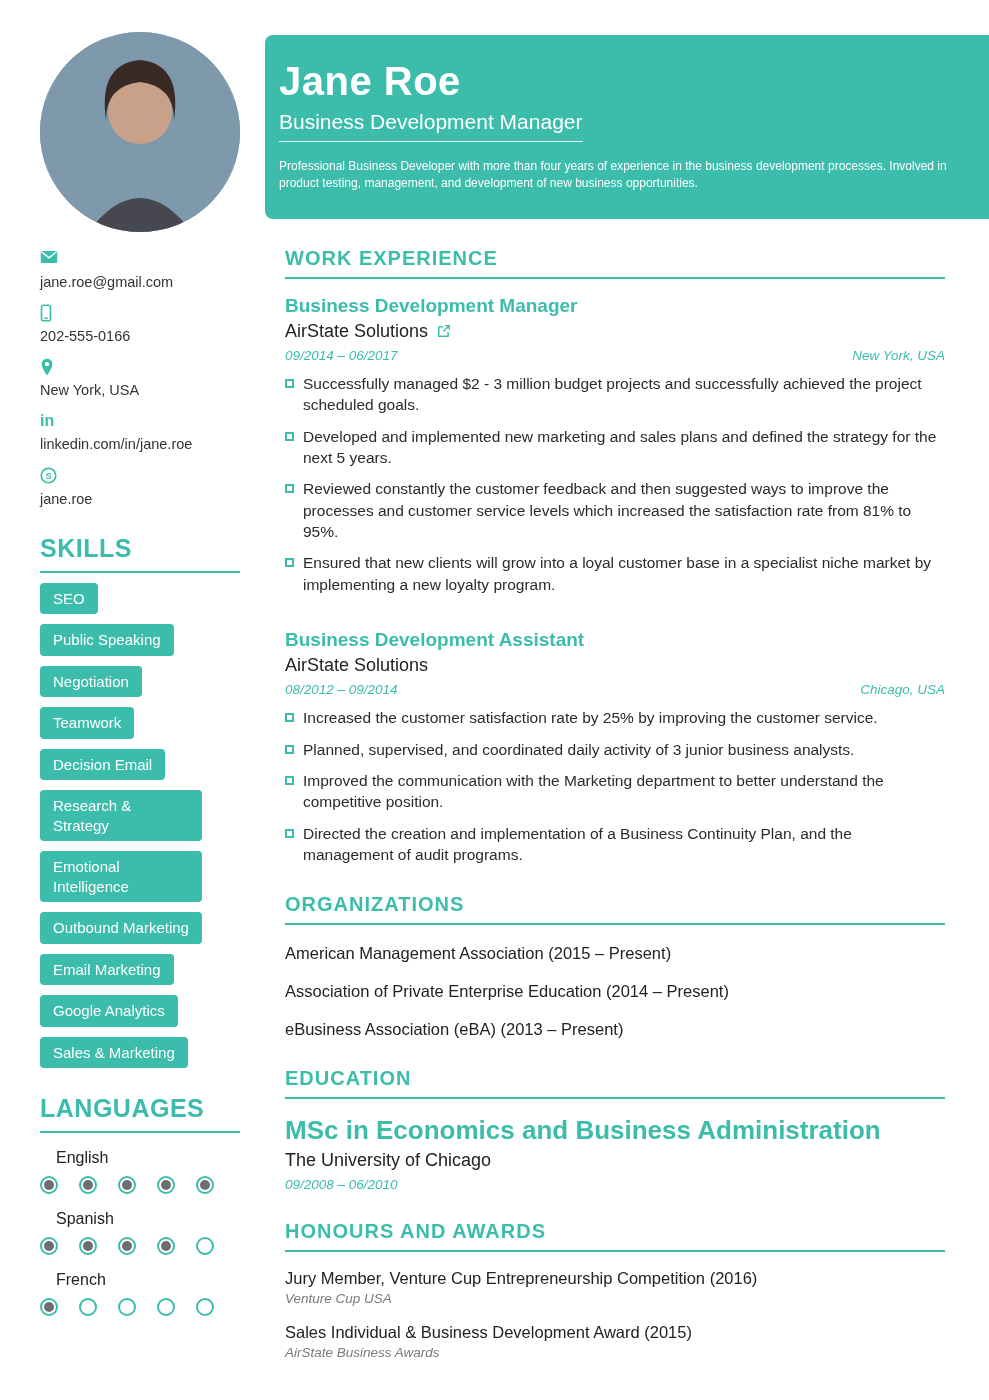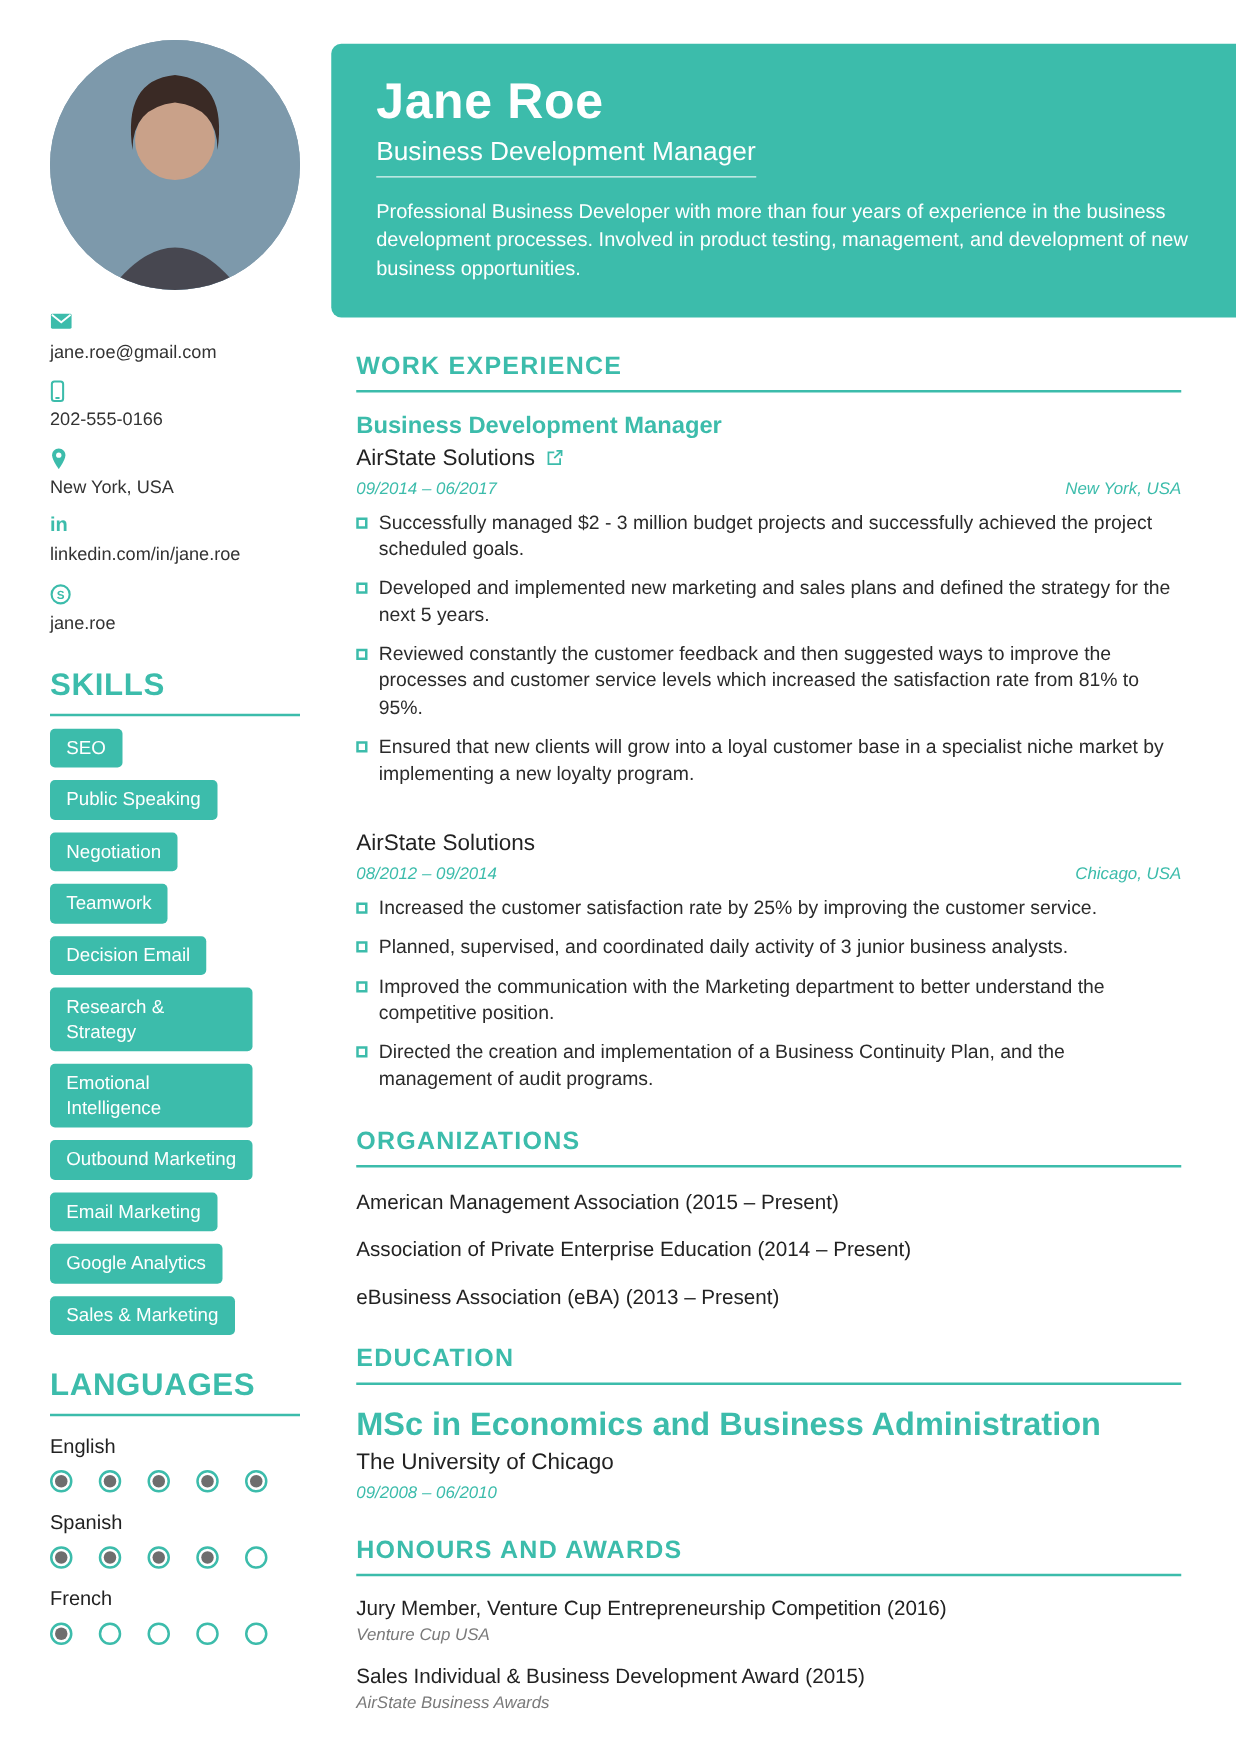--- a/index.html
+++ b/index.html
@@ -37,43 +37,43 @@
     color:var(--accent);font-size:25px;font-weight:bold;letter-spacing:.5px;
     border-bottom:2px solid var(--accent);
   }
   .pill-list{margin-top:10px;display:flex;flex-direction:column;align-items:flex-start;gap:10px;}
   .pill{
     background:var(--accent);color:#fff;font-size:15px;line-height:1.3;
     padding:6px 13px;border-radius:4px;max-width:162px;
   }
 
   .lang{margin-top:16px;}
-  .lang-name{font-size:16px;color:#222;}
+  .lang-name{font-size:16px;color:#222;margin-left:16px;}
   .dots{display:flex;gap:21px;margin-top:9px;}
   .dot{
     width:18px;height:18px;border-radius:50%;
     border:2px solid var(--accent);background:#fff;position:relative;
   }
   .dot.filled::after{
     content:"";position:absolute;left:2px;top:2px;right:2px;bottom:2px;
     border-radius:50%;background:#6e6e6e;
   }
 
   
   .main{flex:1;padding:35px 0 30px 0;}
   .hero{
     background:var(--accent);color:#fff;border-radius:8px 0 0 8px;
-    padding:24px 32px 26px 36px;margin-right:0;
+    padding:24px 32px 26px 14px;margin-right:0;
   }
   .hero h1{margin:0;font-size:40px;font-weight:bold;letter-spacing:.5px;}
   .hero-title{
     display:inline-block;font-size:21px;margin-top:6px;padding-bottom:7px;
     border-bottom:1px solid rgba(255,255,255,.85);
   }
-  .hero-summary{margin:16px 0 0 0;font-size:16px;line-height:1.45;max-width:680px;}
+  .hero-summary{margin:16px 0 0 0;font-size:12px;line-height:1.45;max-width:680px;}
 
   .msec{padding:0 44px 0 20px;}
   .msec-h{
     margin:28px 0 0 0;padding-bottom:7px;
     color:var(--accent);font-size:20px;font-weight:bold;letter-spacing:1px;
     border-bottom:2px solid var(--accent);
   }
   .job{margin-top:16px;}
   .job-title{margin:0;color:var(--accent);font-size:19px;font-weight:bold;}
   .company{font-size:18px;color:#222;margin-top:4px;display:flex;align-items:center;gap:9px;}
@@ -246,20 +246,21 @@
         </div>
         <ul class="bullets">
           <li>Successfully managed $2 - 3 million budget projects and successfully achieved the project scheduled goals.</li>
           <li>Developed and implemented new marketing and sales plans and defined the strategy for the next 5 years.</li>
           <li>Reviewed constantly the customer feedback and then suggested ways to improve the processes and customer service levels which increased the satisfaction rate from 81% to 95%.</li>
           <li>Ensured that new clients will grow into a loyal customer base in a specialist niche market by implementing a new loyalty program.</li>
         </ul>
       </article>
 
       <article class="job">
+        <h3 class="job-title">Business Development Assistant</h3>
         <div class="company">
           <span>AirState Solutions</span>
         </div>
         <div class="meta">
           <span>08/2012 – 09/2014</span>
           <span>Chicago, USA</span>
         </div>
         <ul class="bullets">
           <li>Increased the customer satisfaction rate by 25% by improving the customer service.</li>
           <li>Planned, supervised, and coordinated daily activity of 3 junior business analysts.</li>

